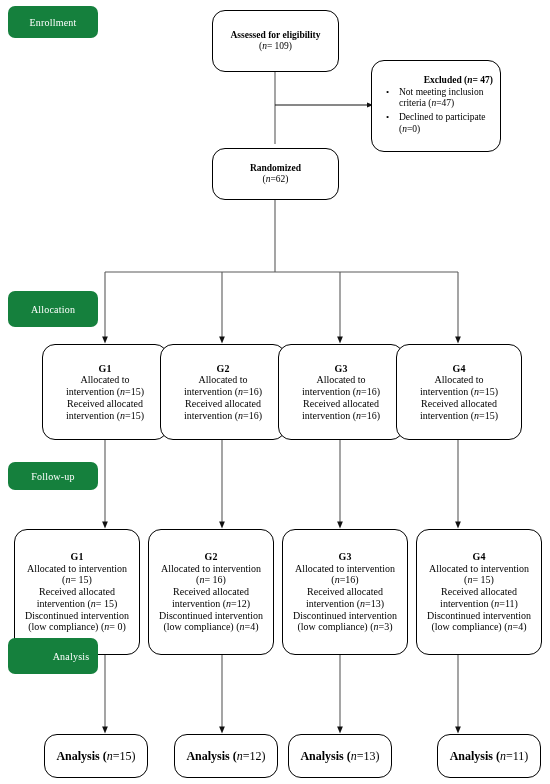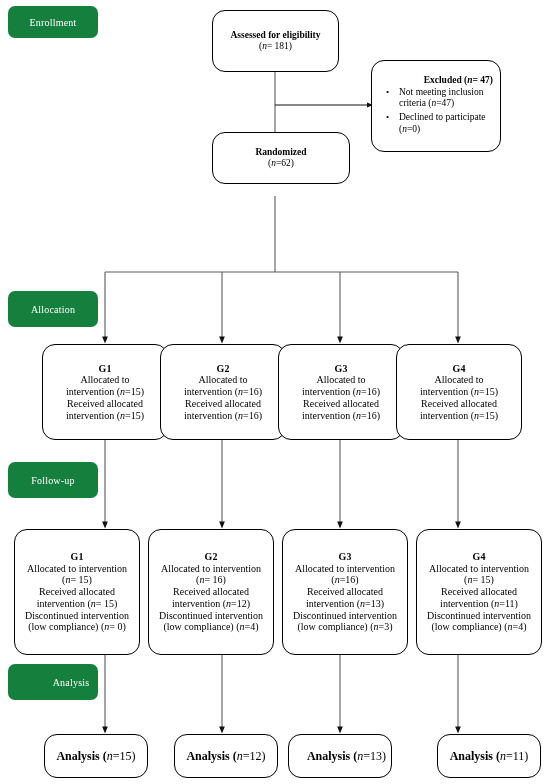--- a/index.html
+++ b/index.html
@@ -138,37 +138,37 @@
     <line x1="458" y1="440" x2="458" y2="525" stroke="#5a5a5a" stroke-width="1.1" marker-end="url(#arrow)"></line>
 
     <line x1="105" y1="655" x2="105" y2="730" stroke="#5a5a5a" stroke-width="1.1" marker-end="url(#arrow)"></line>
     <line x1="222" y1="655" x2="222" y2="730" stroke="#5a5a5a" stroke-width="1.1" marker-end="url(#arrow)"></line>
     <line x1="340" y1="655" x2="340" y2="730" stroke="#5a5a5a" stroke-width="1.1" marker-end="url(#arrow)"></line>
     <line x1="458" y1="655" x2="458" y2="730" stroke="#5a5a5a" stroke-width="1.1" marker-end="url(#arrow)"></line>
   </svg>
 
   <div class="stage-chip" style="left:8px;  top:6px;   width:90px; height:32px;">Enrollment</div>
   <div class="stage-chip" style="left:8px;  top:291px; width:90px; height:36px;">Allocation</div>
-  <div class="stage-chip" style="left:8px;  top:462px; width:90px; height:36px;">Follow-up</div>
-  <div class="stage-chip" style="left:8px;  top:664px; width:90px; height:36px;padding-left:36px;">Analysis</div>
+  <div class="stage-chip" style="left:8px;  top:462px; width:90px; height:28px;">Follow-up</div>
+  <div class="stage-chip" style="left:8px;  top:638px; width:90px; height:36px;padding-left:36px;">Analysis</div>
 
   <div class="node t-95" style="left:212px; top:10px; width:127px; height:62px;">
     <span class="ln hd">Assessed for eligibility</span>
-    <span class="ln"><span>(</span><em class="it">n</em><span>= 181</span><span>)</span></span>
+    <span class="ln"><span>(</span><em class="it">n</em><span>= 109</span><span>)</span></span>
   </div>
 
   <div class="node excluded" style="left:371px; top:60px; width:130px; height:92px;">
     <div class="excl-head"><span>Excluded (</span><em class="it">n</em><span>= 47</span><span>)</span></div>
     <ul class="excl-list">
       <li><span class="bullet">•</span><span>Not meeting inclusion criteria (</span><em class="it">n</em><span>=47</span><span>)</span></li>
       <li><span class="bullet">•</span><span>Declined to participate (</span><em class="it">n</em><span>=0</span><span>)</span></li>
     </ul>
   </div>
 
-  <div class="node t-95" style="left:212px; top:132px; width:138px; height:52px;">
+  <div class="node t-95" style="left:212px; top:148px; width:127px; height:52px;">
     <span class="ln hd">Randomized</span>
     <span class="ln">(<em class="it">n</em><span>=62</span>)</span>
   </div>
 
   <div class="node t-9" style="left:42px; top:344px; width:126px; height:96px;">
     <span class="ln hd">G1</span>
     <span class="ln">Allocated to</span>
     <span class="ln"><span>intervention (</span><em class="it">n</em><span>=15</span><span>)</span></span>
     <span class="ln">Received allocated</span>
     <span class="ln"><span>intervention (</span><em class="it">n</em><span>=15</span><span>)</span></span>
@@ -237,20 +237,20 @@
     <span class="ln">Discontinued intervention</span>
     <span class="ln"><span>(low compliance) (</span><em class="it">n</em><span>=4</span><span>)</span></span>
   </div>
 
   <div class="node t-10" style="left:44px; top:734px; width:104px; height:44px;">
     <span class="ln"><strong>Analysis (</strong><em class="it">n</em><span>=15</span><span>)</span></span>
   </div>
   <div class="node t-10" style="left:174px; top:734px; width:104px; height:44px;">
     <span class="ln"><strong>Analysis (</strong><em class="it">n</em><span>=12</span><span>)</span></span>
   </div>
-  <div class="node t-10" style="left:288px; top:734px; width:104px; height:44px;align-items:flex-end;">
+  <div class="node t-10" style="left:288px; top:734px; width:104px; height:44px;">
     <span class="ln"><strong>Analysis (</strong><em class="it">n</em><span>=13</span><span>)</span></span>
   </div>
   <div class="node t-10" style="left:437px; top:734px; width:104px; height:44px;">
     <span class="ln"><strong>Analysis (</strong><em class="it">n</em><span>=11</span><span>)</span></span>
   </div>
 
 </div>
 
 </body></html>

